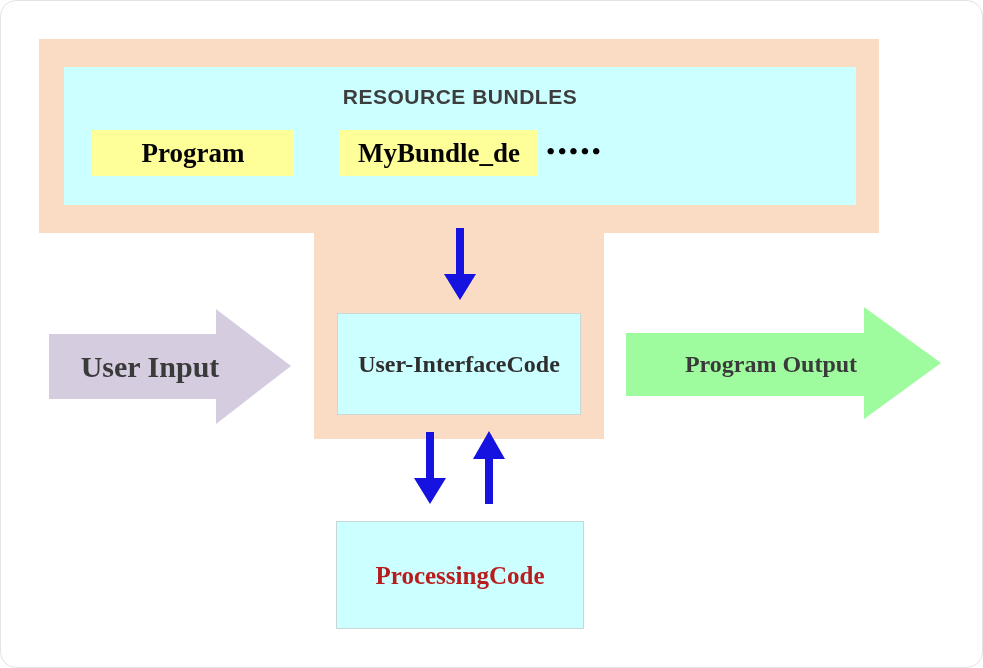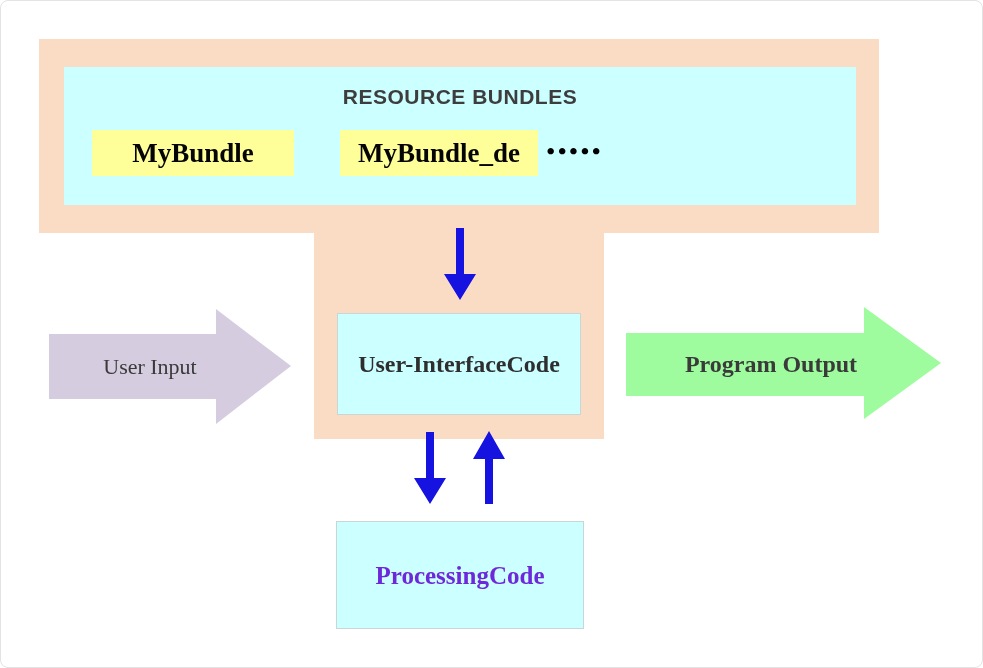--- a/index.html
+++ b/index.html
@@ -3,21 +3,21 @@
 <meta charset="utf-8">
 <style>
   :root{
     --peach:#fadcc4; --cyan:#ccffff; --yellow:#ffff99;
     --lavender:#d5cce0; --green:#9efc9e; --blue:#1612e0;
     --text_dark:#3a3a3a;
   }
   html,body{margin:0;padding:0;background:#fff;}
   .canvas{
     position:relative;width:983px;height:668px;
-    background:#ffffff;border:1px solid #e3e3e3;border-radius:8px;
+    background:#ffffff;border:1px solid #e3e3e3;border-radius:16px;
     box-sizing:border-box;overflow:hidden;
     font-family:"Liberation Serif", serif;
   }
   .abs{position:absolute;}
   
   .peach-top{left:38px;top:38px;width:840px;height:194px;background:var(--peach);}
   .peach-stem{left:313px;top:232px;width:290px;height:206px;background:var(--peach);}
   
   .bundles-box{left:63px;top:66px;width:792px;height:138px;background:var(--cyan);}
   .bundles-title{
@@ -43,29 +43,29 @@
   .arrow-down-mid{left:413px;top:431px;width:32px;height:72px;
     clip-path:polygon(12px 0,20px 0,20px 46px,32px 46px,16px 72px,0 46px,12px 46px);}
   .arrow-up-mid{left:472px;top:430px;width:32px;height:73px;
     clip-path:polygon(16px 0,32px 28px,20px 28px,20px 73px,12px 73px,12px 28px,0 28px);}
   
   .code-box{
     background:var(--cyan);display:flex;align-items:center;justify-content:center;
     font-weight:bold;text-align:center;border:1px solid #c9d6d6;box-sizing:border-box;
   }
   .ui-code{left:336px;top:312px;width:244px;height:102px;font-size:24px;line-height:33px;color:#2e2e2e;}
-  .processing-code{left:335px;top:520px;width:248px;height:108px;font-size:25px;line-height:37px;color:#6d28d9;}
+  .processing-code{left:335px;top:520px;width:248px;height:108px;font-size:25px;line-height:37px;color:#b91c1c;}
   
   .user-input-arrow{
     left:48px;top:308px;width:242px;height:115px;background:var(--lavender);
     clip-path:polygon(0 25px,167px 25px,167px 0,242px 57px,167px 115px,167px 90px,0 90px);
   }
   .user-input-label{
     left:0;top:25px;width:202px;height:65px;display:flex;align-items:center;justify-content:center;
-    font-weight:normal;font-size:22px;color:var(--text_dark);
+    font-weight:bold;font-size:30px;color:var(--text_dark);
   }
   .program-output-arrow{
     left:625px;top:306px;width:315px;height:112px;background:var(--green);
     clip-path:polygon(0 26px,238px 26px,238px 0,315px 56px,238px 112px,238px 89px,0 89px);
   }
   .program-output-label{
     left:0;top:26px;width:290px;height:63px;display:flex;align-items:center;justify-content:center;
     font-weight:bold;font-size:24px;color:var(--text_dark);
   }
 </style>
@@ -74,21 +74,21 @@
 
 <div class="canvas">
 
   <div class="abs peach-top"></div>
   <div class="abs peach-stem"></div>
 
   <div class="abs bundles-box"></div>
   <div class="abs bundles-title">RESOURCE BUNDLES</div>
 
   <div class="abs bundle bundle-1">
-    <span>MyBundle</span>
+    <span>Program</span>
   </div>
   <div class="abs bundle bundle-2">
     <span>MyBundle_de</span>
   </div>
   <div class="abs bundle-ellipsis">•••••</div>
 
   <div class="abs blue-arrow arrow-down-top"></div>
 
   <div class="abs user-input-arrow">
     <div class="abs user-input-label">User Input</div>

